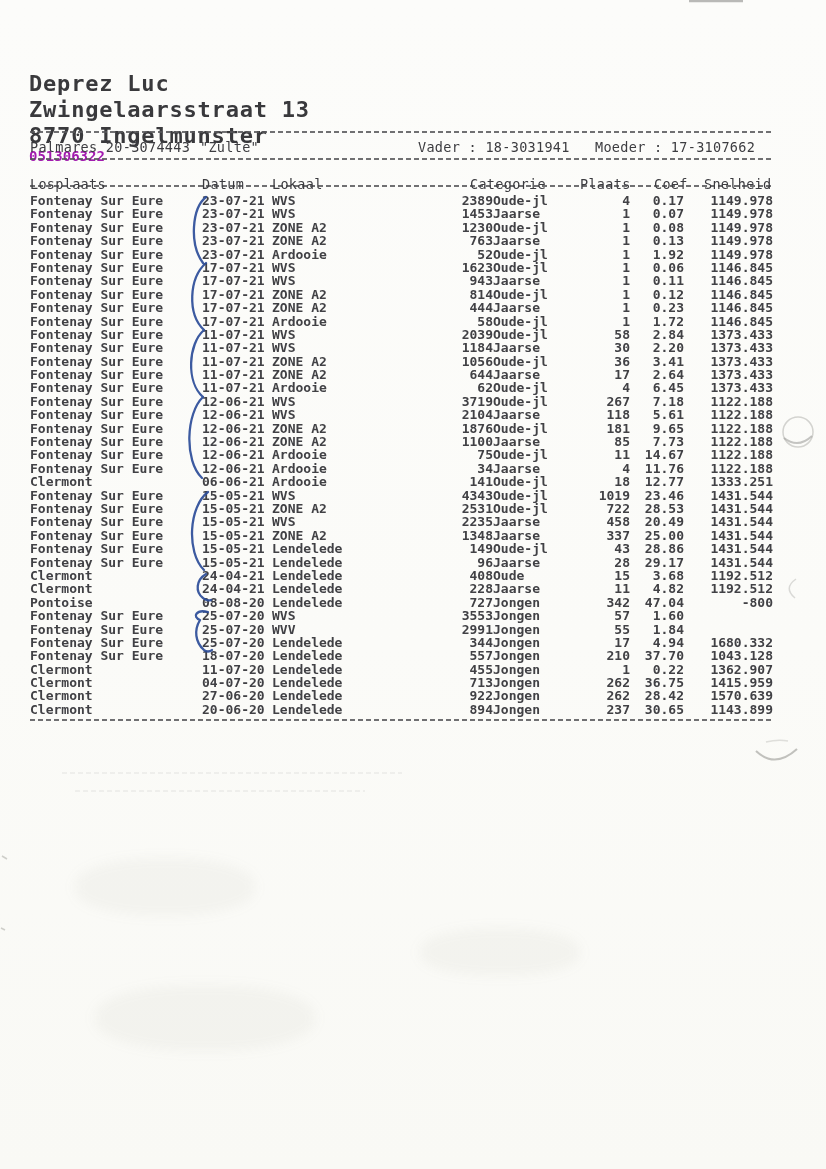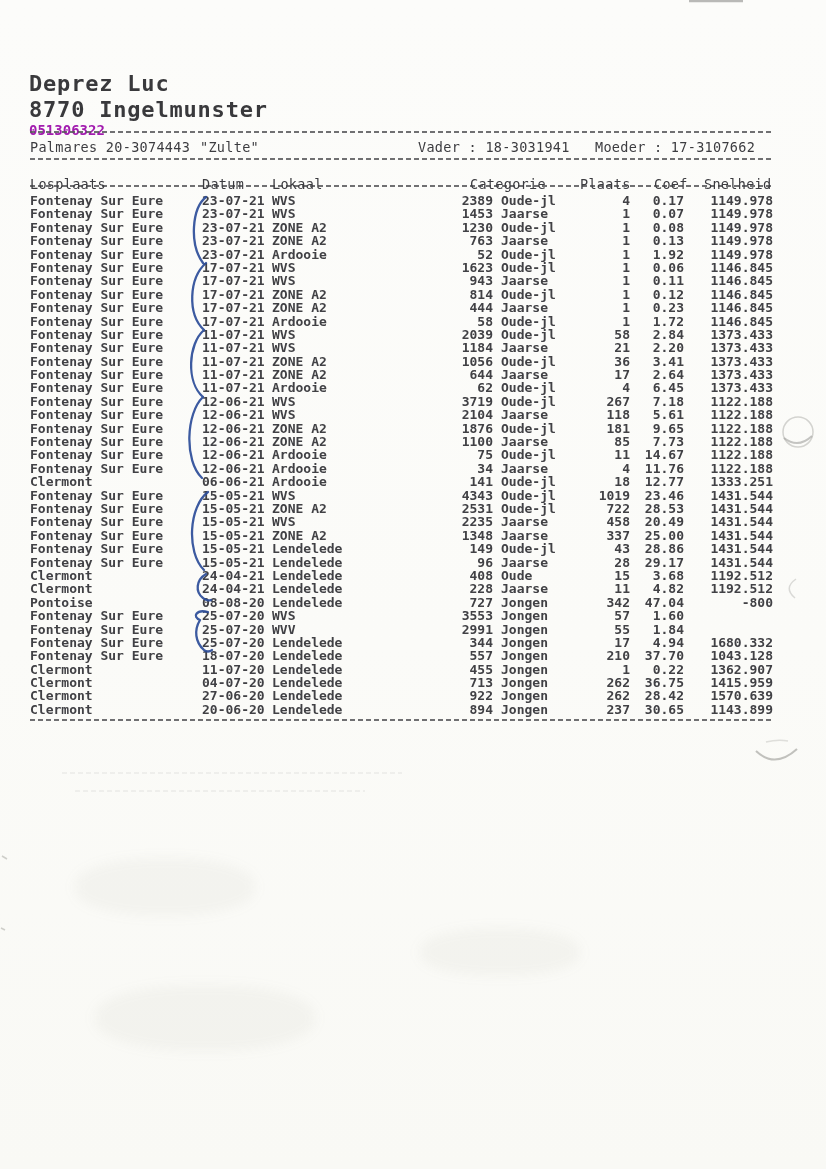--- a/index.html
+++ b/index.html
@@ -33,35 +33,36 @@
 
   #rows { position:absolute; left:30px; top:194px; width:743px; }
   .row {
     display:grid;
     grid-template-columns:172px 70px 118px 103px 80px 57px 54px 89px;
     height:13.4px; line-height:13.4px;
     font-size:13px; font-weight:bold; color:#414145;
     white-space:pre;
   }
   .row .c-aantal, .row .c-plaats, .row .c-coef, .row .c-snelheid { text-align:right; }
-  .row .c-categorie { padding-left:8px; }
+  .row .c-categorie { }
 
   .overlay { position:absolute; left:0; top:0; pointer-events:none; }
 
   .ghost { position:absolute; background:rgba(125,125,118,0.055); filter:blur(6px); border-radius:45%; }
   .ghost-dash {
     position:absolute; height:2px; opacity:0.09;
     background:repeating-linear-gradient(90deg,#777 0 5px,transparent 5px 8px);
   }
 </style>
 </head>
 <body>
 
 <div class="owner-block">
   <div class="owner-big">Deprez Luc</div>
+  <div class="owner-big">Zwingelaarsstraat 13</div>
   <div class="owner-big">8770 Ingelmunster</div>
   <div class="owner-small">051306322</div>
 </div>
 
 <div class="dash-line" id="dashA"></div>
 <div class="dash-line" id="dashB"></div>
 <div class="dash-line" id="dashC"></div>
 <div class="dash-line" id="dashD"></div>
 
 <div class="abs-line" id="palmares-line">
@@ -86,21 +87,21 @@
     <div class="row"><span class="c-losplaats">Fontenay Sur Eure</span><span class="c-datum">23-07-21</span><span class="c-lokaal">WVS</span><span class="c-aantal">1453</span><span class="c-categorie">Jaarse</span><span class="c-plaats">1</span><span class="c-coef">0.07</span><span class="c-snelheid">1149.978</span></div>
     <div class="row"><span class="c-losplaats">Fontenay Sur Eure</span><span class="c-datum">23-07-21</span><span class="c-lokaal">ZONE A2</span><span class="c-aantal">1230</span><span class="c-categorie">Oude-jl</span><span class="c-plaats">1</span><span class="c-coef">0.08</span><span class="c-snelheid">1149.978</span></div>
     <div class="row"><span class="c-losplaats">Fontenay Sur Eure</span><span class="c-datum">23-07-21</span><span class="c-lokaal">ZONE A2</span><span class="c-aantal">763</span><span class="c-categorie">Jaarse</span><span class="c-plaats">1</span><span class="c-coef">0.13</span><span class="c-snelheid">1149.978</span></div>
     <div class="row"><span class="c-losplaats">Fontenay Sur Eure</span><span class="c-datum">23-07-21</span><span class="c-lokaal">Ardooie</span><span class="c-aantal">52</span><span class="c-categorie">Oude-jl</span><span class="c-plaats">1</span><span class="c-coef">1.92</span><span class="c-snelheid">1149.978</span></div>
     <div class="row"><span class="c-losplaats">Fontenay Sur Eure</span><span class="c-datum">17-07-21</span><span class="c-lokaal">WVS</span><span class="c-aantal">1623</span><span class="c-categorie">Oude-jl</span><span class="c-plaats">1</span><span class="c-coef">0.06</span><span class="c-snelheid">1146.845</span></div>
     <div class="row"><span class="c-losplaats">Fontenay Sur Eure</span><span class="c-datum">17-07-21</span><span class="c-lokaal">WVS</span><span class="c-aantal">943</span><span class="c-categorie">Jaarse</span><span class="c-plaats">1</span><span class="c-coef">0.11</span><span class="c-snelheid">1146.845</span></div>
     <div class="row"><span class="c-losplaats">Fontenay Sur Eure</span><span class="c-datum">17-07-21</span><span class="c-lokaal">ZONE A2</span><span class="c-aantal">814</span><span class="c-categorie">Oude-jl</span><span class="c-plaats">1</span><span class="c-coef">0.12</span><span class="c-snelheid">1146.845</span></div>
     <div class="row"><span class="c-losplaats">Fontenay Sur Eure</span><span class="c-datum">17-07-21</span><span class="c-lokaal">ZONE A2</span><span class="c-aantal">444</span><span class="c-categorie">Jaarse</span><span class="c-plaats">1</span><span class="c-coef">0.23</span><span class="c-snelheid">1146.845</span></div>
     <div class="row"><span class="c-losplaats">Fontenay Sur Eure</span><span class="c-datum">17-07-21</span><span class="c-lokaal">Ardooie</span><span class="c-aantal">58</span><span class="c-categorie">Oude-jl</span><span class="c-plaats">1</span><span class="c-coef">1.72</span><span class="c-snelheid">1146.845</span></div>
     <div class="row"><span class="c-losplaats">Fontenay Sur Eure</span><span class="c-datum">11-07-21</span><span class="c-lokaal">WVS</span><span class="c-aantal">2039</span><span class="c-categorie">Oude-jl</span><span class="c-plaats">58</span><span class="c-coef">2.84</span><span class="c-snelheid">1373.433</span></div>
-    <div class="row"><span class="c-losplaats">Fontenay Sur Eure</span><span class="c-datum">11-07-21</span><span class="c-lokaal">WVS</span><span class="c-aantal">1184</span><span class="c-categorie">Jaarse</span><span class="c-plaats">21</span><span class="c-coef">2.20</span><span class="c-snelheid">1373.433</span></div>
+    <div class="row"><span class="c-losplaats">Fontenay Sur Eure</span><span class="c-datum">11-07-21</span><span class="c-lokaal">WVS</span><span class="c-aantal">1184</span><span class="c-categorie">Jaarse</span><span class="c-plaats">30</span><span class="c-coef">2.20</span><span class="c-snelheid">1373.433</span></div>
     <div class="row"><span class="c-losplaats">Fontenay Sur Eure</span><span class="c-datum">11-07-21</span><span class="c-lokaal">ZONE A2</span><span class="c-aantal">1056</span><span class="c-categorie">Oude-jl</span><span class="c-plaats">36</span><span class="c-coef">3.41</span><span class="c-snelheid">1373.433</span></div>
     <div class="row"><span class="c-losplaats">Fontenay Sur Eure</span><span class="c-datum">11-07-21</span><span class="c-lokaal">ZONE A2</span><span class="c-aantal">644</span><span class="c-categorie">Jaarse</span><span class="c-plaats">17</span><span class="c-coef">2.64</span><span class="c-snelheid">1373.433</span></div>
     <div class="row"><span class="c-losplaats">Fontenay Sur Eure</span><span class="c-datum">11-07-21</span><span class="c-lokaal">Ardooie</span><span class="c-aantal">62</span><span class="c-categorie">Oude-jl</span><span class="c-plaats">4</span><span class="c-coef">6.45</span><span class="c-snelheid">1373.433</span></div>
     <div class="row"><span class="c-losplaats">Fontenay Sur Eure</span><span class="c-datum">12-06-21</span><span class="c-lokaal">WVS</span><span class="c-aantal">3719</span><span class="c-categorie">Oude-jl</span><span class="c-plaats">267</span><span class="c-coef">7.18</span><span class="c-snelheid">1122.188</span></div>
     <div class="row"><span class="c-losplaats">Fontenay Sur Eure</span><span class="c-datum">12-06-21</span><span class="c-lokaal">WVS</span><span class="c-aantal">2104</span><span class="c-categorie">Jaarse</span><span class="c-plaats">118</span><span class="c-coef">5.61</span><span class="c-snelheid">1122.188</span></div>
     <div class="row"><span class="c-losplaats">Fontenay Sur Eure</span><span class="c-datum">12-06-21</span><span class="c-lokaal">ZONE A2</span><span class="c-aantal">1876</span><span class="c-categorie">Oude-jl</span><span class="c-plaats">181</span><span class="c-coef">9.65</span><span class="c-snelheid">1122.188</span></div>
     <div class="row"><span class="c-losplaats">Fontenay Sur Eure</span><span class="c-datum">12-06-21</span><span class="c-lokaal">ZONE A2</span><span class="c-aantal">1100</span><span class="c-categorie">Jaarse</span><span class="c-plaats">85</span><span class="c-coef">7.73</span><span class="c-snelheid">1122.188</span></div>
     <div class="row"><span class="c-losplaats">Fontenay Sur Eure</span><span class="c-datum">12-06-21</span><span class="c-lokaal">Ardooie</span><span class="c-aantal">75</span><span class="c-categorie">Oude-jl</span><span class="c-plaats">11</span><span class="c-coef">14.67</span><span class="c-snelheid">1122.188</span></div>
     <div class="row"><span class="c-losplaats">Fontenay Sur Eure</span><span class="c-datum">12-06-21</span><span class="c-lokaal">Ardooie</span><span class="c-aantal">34</span><span class="c-categorie">Jaarse</span><span class="c-plaats">4</span><span class="c-coef">11.76</span><span class="c-snelheid">1122.188</span></div>
     <div class="row"><span class="c-losplaats">Clermont</span><span class="c-datum">06-06-21</span><span class="c-lokaal">Ardooie</span><span class="c-aantal">141</span><span class="c-categorie">Oude-jl</span><span class="c-plaats">18</span><span class="c-coef">12.77</span><span class="c-snelheid">1333.251</span></div>

